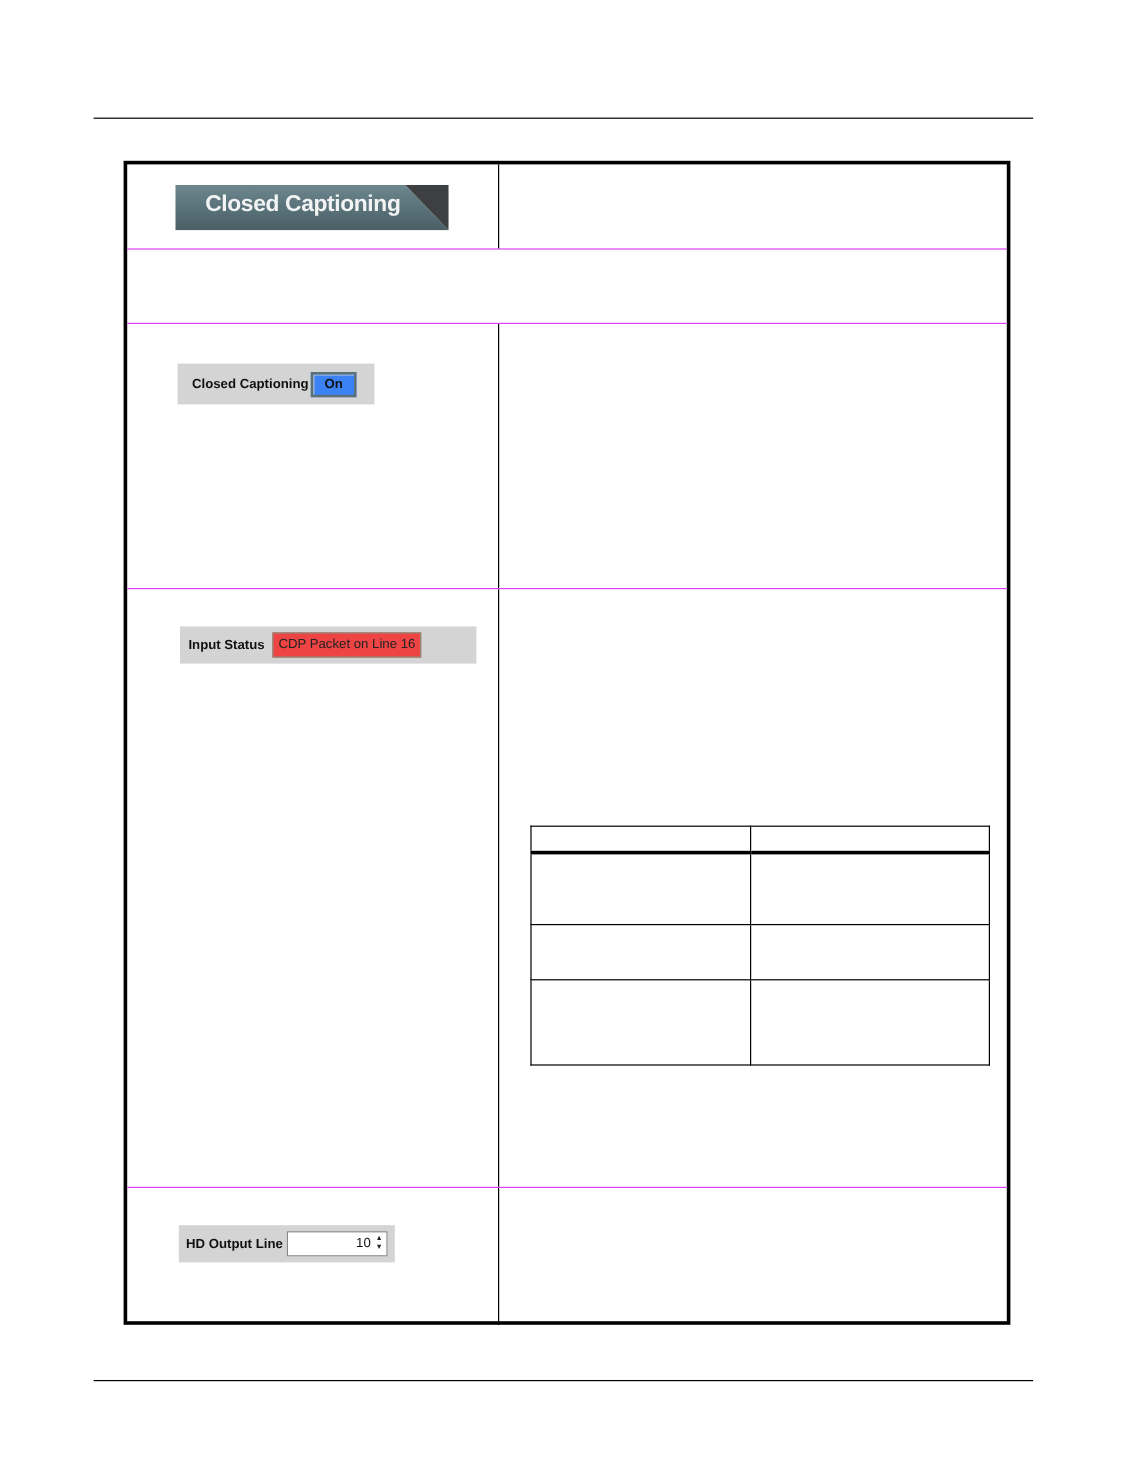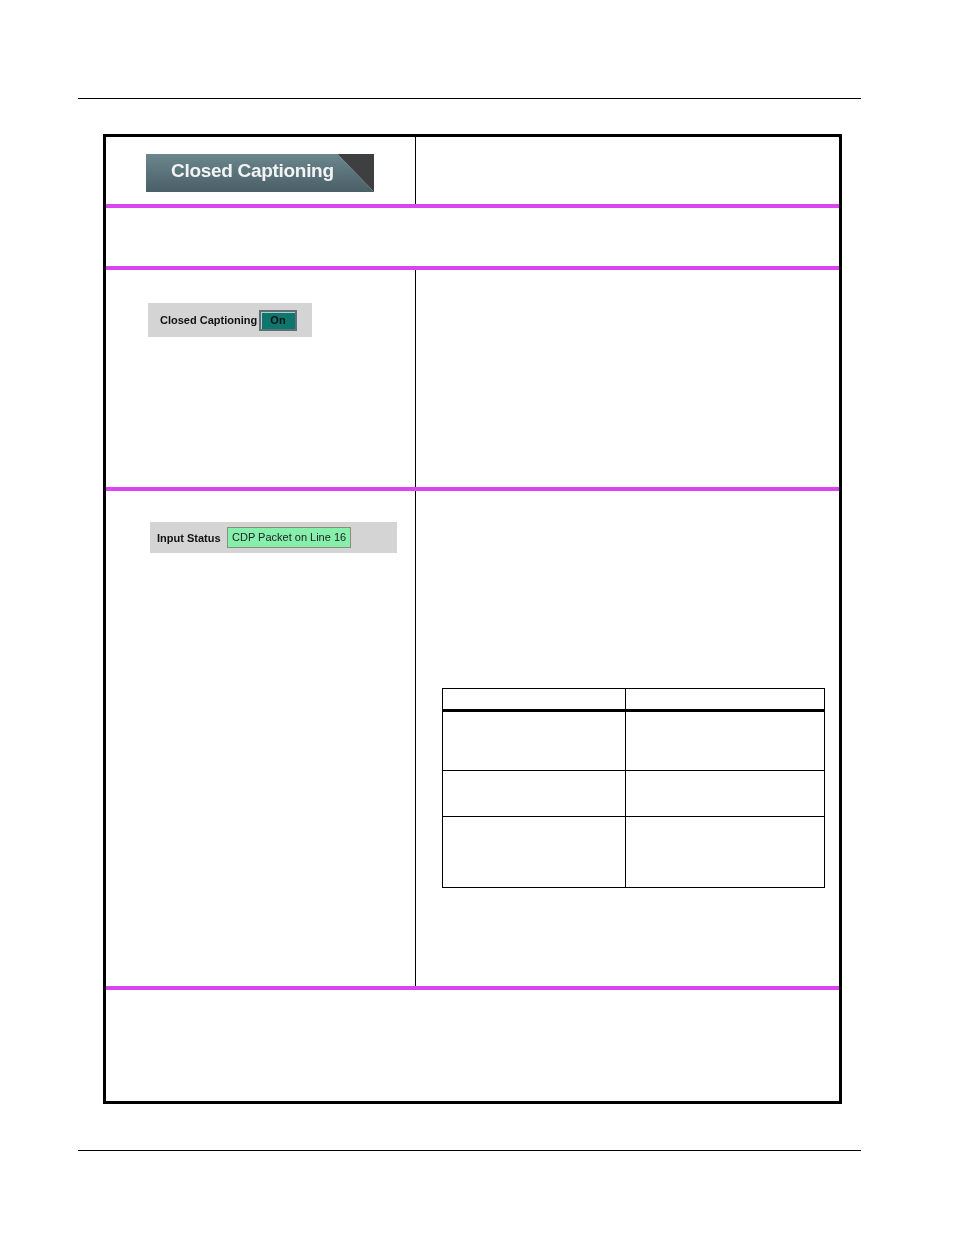--- a/index.html
+++ b/index.html
@@ -1,39 +1,39 @@
 <!DOCTYPE html>
 <html><head>
 <meta charset="utf-8">
 <style>
   html, body { margin:0; padding:0; background:#ffffff; }
   body { width:954px; height:1235px; position:relative; font-family:"Liberation Sans", sans-serif; overflow:hidden; }
   .rule { position:absolute; left:78px; width:783px; height:1px; background:#000; }
   .rule-top { top:98px; }
   .rule-bottom { top:1150px; }
   .frame { position:absolute; left:103px; top:134px; width:739px; height:970px; box-sizing:border-box; border:3px solid #000; }
-  .row { position:absolute; left:0; width:733px; border-bottom:4px solid #d946ef; box-sizing:border-box; }
+  .row { position:absolute; left:0; width:733px; border-bottom:1px solid #d946ef; box-sizing:border-box; }
   .row.last { border-bottom:none; }
   .cell-left { position:absolute; left:0; top:0; bottom:0; width:310px; border-right:1px solid #000; box-sizing:border-box; }
   .cell-right { position:absolute; left:310px; top:0; bottom:0; right:0; }
   .cell-full { position:absolute; left:0; top:0; right:0; bottom:0; }
 
   .banner { position:absolute; left:40px; top:17px; width:228px; height:38px; }
   .banner-bg { position:absolute; inset:0; background:linear-gradient(#6d878f 0%, #587078 55%, #4a5f66 100%); clip-path:polygon(0 0, 84% 0, 100% 100%, 0 100%); }
   .banner-dark { position:absolute; inset:0; background:#3d3f40; clip-path:polygon(84% 0, 100% 0, 100% 100%); }
   .banner-text { position:absolute; left:25px; top:6px; color:#f2f4f4; font-weight:bold; font-size:19px; letter-spacing:-0.3px; }
 
   .widget { position:absolute; background:#d4d4d4; font-size:11px; font-weight:bold; color:#111; }
   .w-cc { left:42px; top:33px; width:164px; height:34px; }
   .w-cc .lbl { position:absolute; left:12px; top:11px; }
-  .w-cc .toggle { position:absolute; left:111px; top:7px; width:38px; height:21px; box-sizing:border-box; border:2px solid #5c7076; background:#0f766e; box-shadow:inset 1px 1px 0 #b9c8cc; text-align:center; line-height:17px; font-size:11px; color:#111; }
+  .w-cc .toggle { position:absolute; left:111px; top:7px; width:38px; height:21px; box-sizing:border-box; border:2px solid #5c7076; background:#3b82f6; box-shadow:inset 1px 1px 0 #b9c8cc; text-align:center; line-height:17px; font-size:11px; color:#111; }
 
   .w-is { left:44px; top:31px; width:247px; height:31px; }
   .w-is .lbl { position:absolute; left:7px; top:10px; }
-  .w-is .field { position:absolute; left:77px; top:5px; width:124px; height:21px; box-sizing:border-box; border:1px solid #8c8c7a; background:#86efac; font-weight:normal; font-size:11px; line-height:19px; padding-left:4px; color:#222; }
+  .w-is .field { position:absolute; left:77px; top:5px; width:124px; height:21px; box-sizing:border-box; border:1px solid #8c8c7a; background:#ef4444; font-weight:normal; font-size:11px; line-height:19px; padding-left:4px; color:#222; }
 
   .w-hd { left:43px; top:31px; width:180px; height:31px; }
   .w-hd .lbl { position:absolute; left:6px; top:10px; }
   .w-hd .field { position:absolute; left:90px; top:5px; width:84px; height:21px; box-sizing:border-box; border:1px solid #8a8a8a; background:#fff; font-weight:normal; font-size:11px; line-height:19px; }
   .w-hd .val { position:absolute; right:13px; top:0; }
   .w-hd .spin { position:absolute; right:1px; top:1px; width:10px; height:17px; font-size:7px; line-height:8px; text-align:center; color:#222; }
 
   .inner-table { position:absolute; left:26px; top:197px; width:383px; border-collapse:collapse; }
   .inner-table td, .inner-table th { border:1px solid #000; padding:0; }
   .inner-table th { height:20px; border-bottom:3px solid #000; }
@@ -103,20 +103,32 @@
         <tr style="height:71px;">
           <td></td>
           <td></td>
         </tr>
       </tbody>
         </table>
     </div>
   </div>
 
   <div class="row last" style="top:853px;height:114px;">
+    <div class="cell-left">
+      <div class="widget w-hd">
+        <span class="lbl">HD Output Line</span>
+        <div class="field">
+          <span class="val">10</span>
+          <div class="spin">
+            <div>▴</div>
+            <div>▾</div>
+          </div>
+        </div>
+      </div>
+    </div>
     <div class="cell-right">
       <span></span>
     </div>
   </div>
 
 </div>
 
 <div class="rule rule-bottom"></div>
 
 </body></html>

